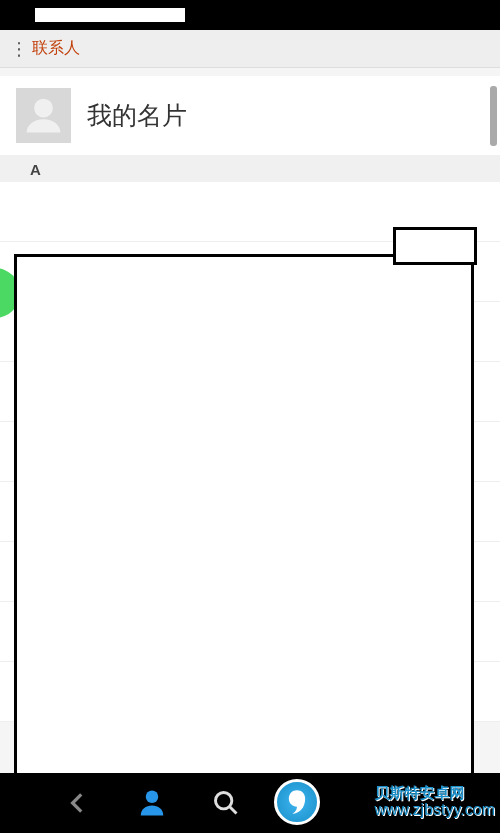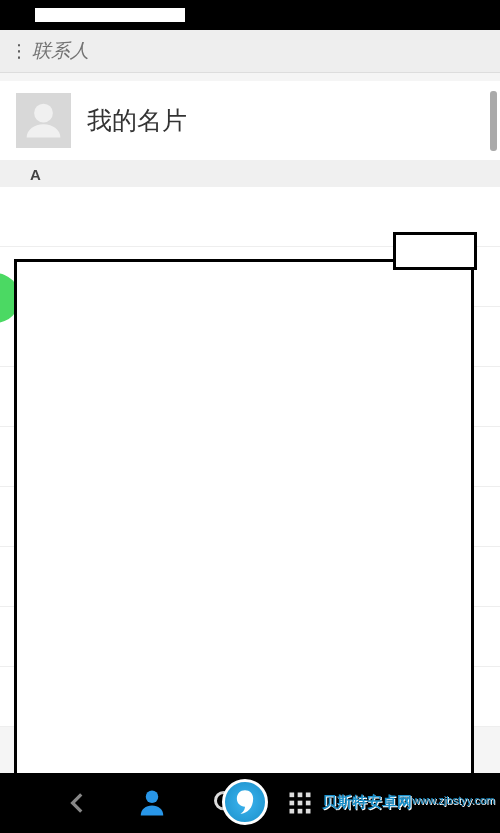--- a/index.html
+++ b/index.html
@@ -39,23 +39,22 @@
     
     .header-dots {
       color: #555;
       font-size: 18px;
       line-height: 10px;
       margin-right: 6px;
       letter-spacing: -2px;
     }
     
     .header-title {
-      font-size: 19px;
-      color: #737373;
-      font-style: italic;
+      font-size: 16px;
+      color: #c2410c;
     }
     
     .content-area {
       flex: 1;
       background: #f5f5f5;
       position: relative;
       overflow: hidden;
     }
     
     .my-card {
@@ -182,34 +181,34 @@
       background: radial-gradient(circle, #3db5f0 0%, #1a8fc9 100%);
       border: 3px solid #fff;
       box-shadow: 0 0 5px rgba(0,0,0,0.3);
       display: flex;
       align-items: center;
       justify-content: center;
     }
     
     .watermark-text {
       display: flex;
-      flex-direction: row;
+      flex-direction: column;
       line-height: 1.1;
       margin-left: 48px;
     }
     
     .watermark-title {
       font-size: 15px;
       font-weight: bold;
       color: #1a8fc9;
       text-shadow: 1px 1px 0 #fff;
     }
     
     .watermark-url {
-      font-size: 11px;
+      font-size: 16px;
       color: #1a8fc9;
       text-shadow: 1px 1px 0 #fff;
     }
   </style>
 </head>
 <body>
 
 <div class="screen">
   <div class="status-bar">
     <div class="status-pill"></div>

